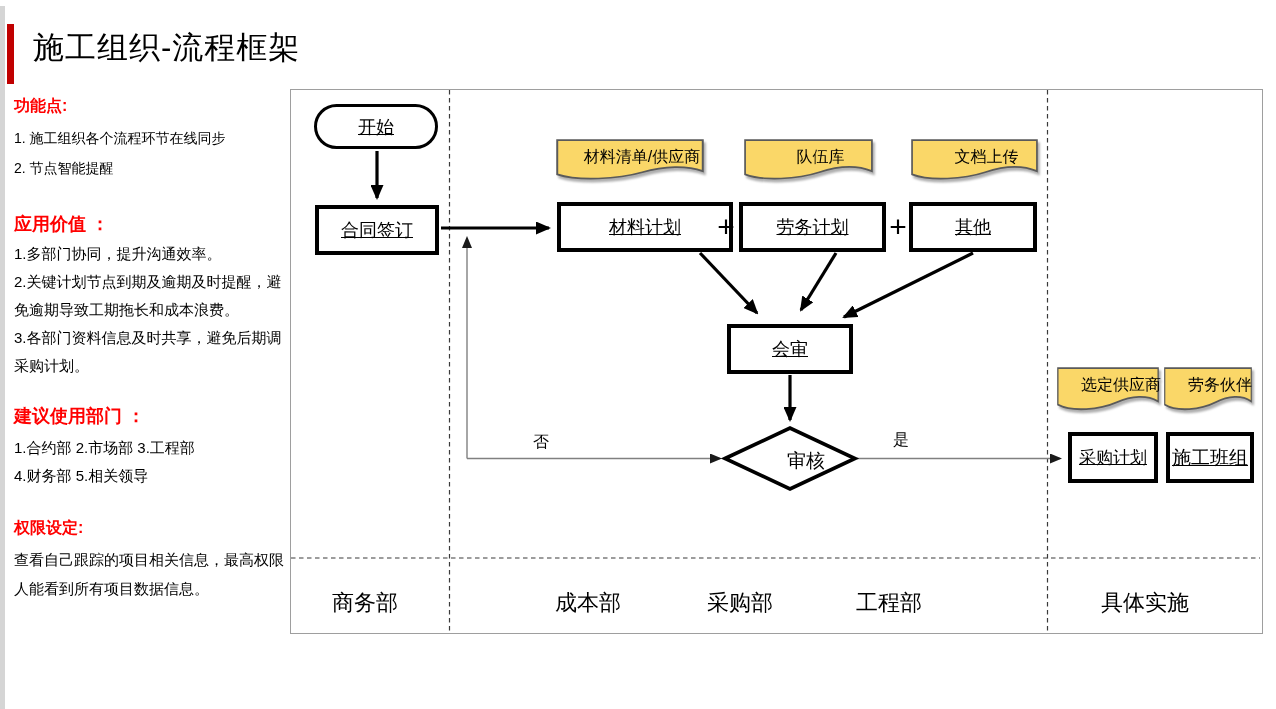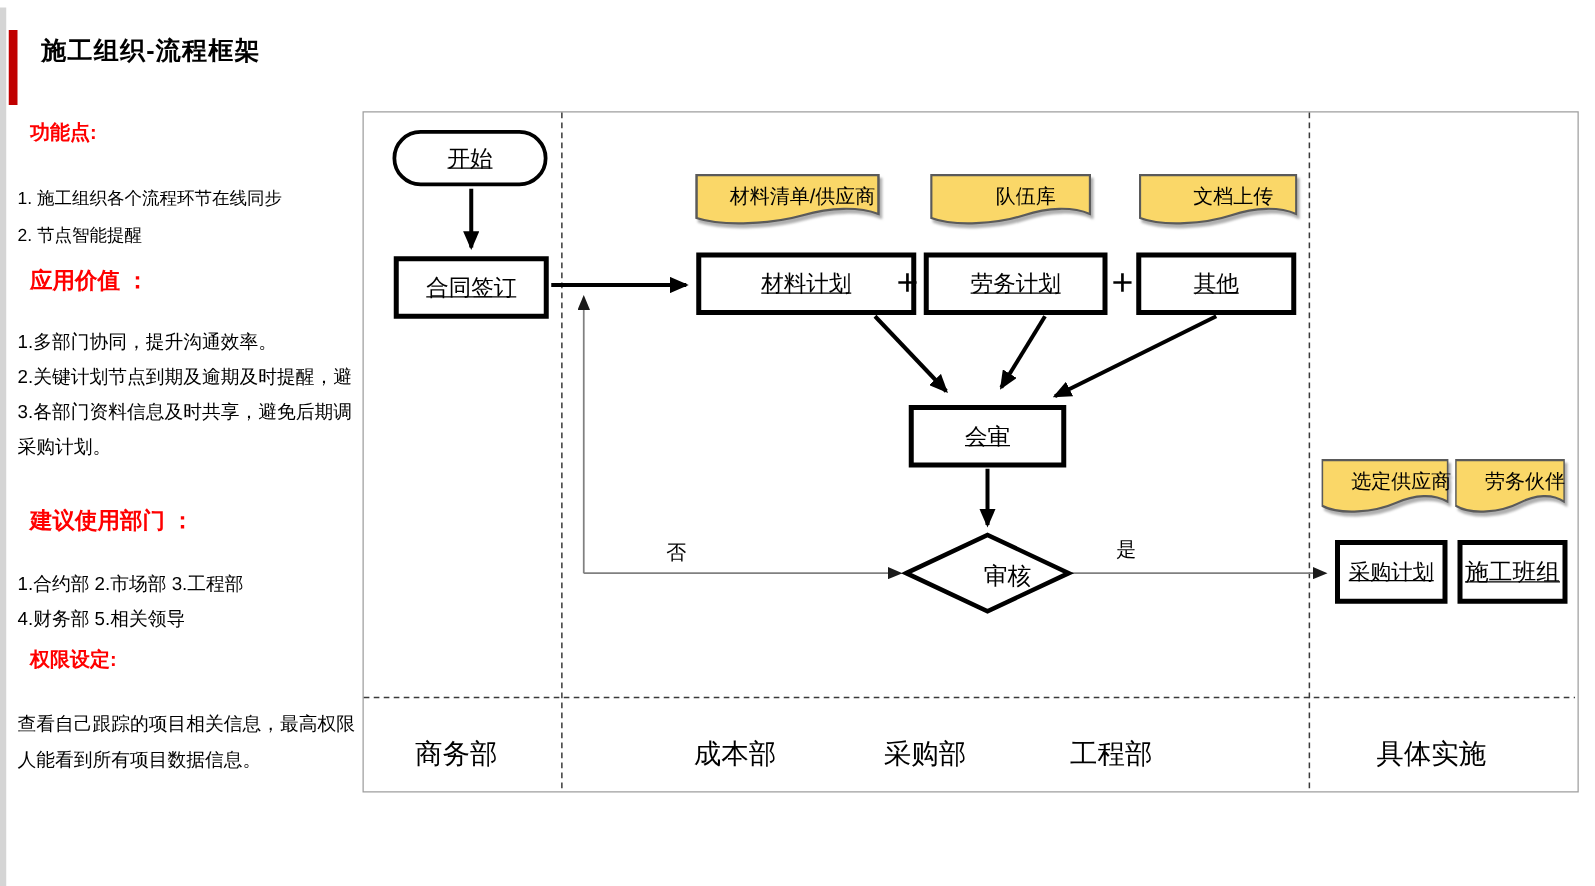--- a/index.html
+++ b/index.html
@@ -10,25 +10,25 @@
   html,body{margin:0;padding:0;background:#fff;}
   #slide{
     position:relative; width:1276px; height:709px; overflow:hidden; background:#fff;
     font-family:"Liberation Sans","DejaVu Sans",sans-serif; color:#000;
   }
   .abs{position:absolute;}
   
   .edge-strip{left:0;top:6px;width:5px;height:703px;background:var(--edge_gray);}
   
   .accent-bar{left:7px;top:24px;width:7px;height:60px;background:var(--accent_red);}
-  .page-title{left:33px;top:27px;font-size:20px;font-weight:700;letter-spacing:1px;}
+  .page-title{left:33px;top:27px;font-size:31px;font-weight:400;letter-spacing:1px;}
   
-  .sb-head{left:14px;color:var(--heading_red);font-weight:700;margin-left:10px;}
+  .sb-head{left:14px;color:var(--heading_red);font-weight:700;}
   .sb-head.sz16{font-size:16px;} .sb-head.sz18{font-size:18px;}
-  .sb-lines{left:14px;width:292px;line-height:28px;white-space:pre;margin-top:20px;}
+  .sb-lines{left:14px;width:292px;line-height:28px;white-space:pre;}
   .sb-lines.sz14{font-size:14px;} .sb-lines.sz15{font-size:15px;}
   
   .chart-frame{left:290px;top:89px;width:971px;height:543px;border:1px solid var(--frame_gray);background:#fff;}
   .lane-label{top:588px;transform:translateX(-50%);font-size:22px;white-space:nowrap;}
   
   .fbox{border:4px solid var(--box_border);background:#fff;display:flex;align-items:center;justify-content:center;font-size:18px;box-sizing:border-box;white-space:nowrap;text-decoration:underline;}
   .pill{border-width:3px;border-radius:23px;}
   .plus{display:flex;align-items:center;justify-content:center;font-size:30px;font-weight:400;}
   .dec-label{font-size:16px;}
   .diamond-label{font-size:19px;width:70px;text-align:right;}
@@ -50,21 +50,21 @@
 <div id="slide">
 
   <div class="abs edge-strip"></div>
   <div class="abs accent-bar"></div>
   <div class="abs page-title">施工组织-流程框架</div>
 
   <div class="abs sb-head sz16" style="top:96px">功能点:</div>
   <div class="abs sb-lines sz14" style="top:124px"><div>1. 施工组织各个流程环节在线同步</div><div style="line-height:32px">2. 节点智能提醒</div></div>
 
   <div class="abs sb-head sz18" style="top:212px">应用价值 ：</div>
-  <div class="abs sb-lines sz15" style="top:240px"><div>1.多部门协同，提升沟通效率。</div><div>2.关键计划节点到期及逾期及时提醒，避</div><div>3.各部门资料信息及时共享，避免后期调</div><div>采购计划。</div></div>
+  <div class="abs sb-lines sz15" style="top:240px"><div>1.多部门协同，提升沟通效率。</div><div>2.关键计划节点到期及逾期及时提醒，避</div><div>免逾期导致工期拖长和成本浪费。</div><div>3.各部门资料信息及时共享，避免后期调</div><div>采购计划。</div></div>
 
   <div class="abs sb-head sz18" style="top:404px">建议使用部门 ：</div>
   <div class="abs sb-lines sz15" style="top:434px"><div>1.合约部 2.市场部 3.工程部</div><div>4.财务部 5.相关领导</div></div>
 
   <div class="abs sb-head sz16" style="top:518px">权限设定:</div>
   <div class="abs sb-lines sz15" style="top:546px;line-height:28.5px"><div>查看自己跟踪的项目相关信息，最高权限</div><div>人能看到所有项目数据信息。</div></div>
 
   <div class="abs chart-frame"></div>
 
   <svg id="connectors" class="abs" viewBox="0 0 1276 709" xmlns="http://www.w3.org/2000/svg">

